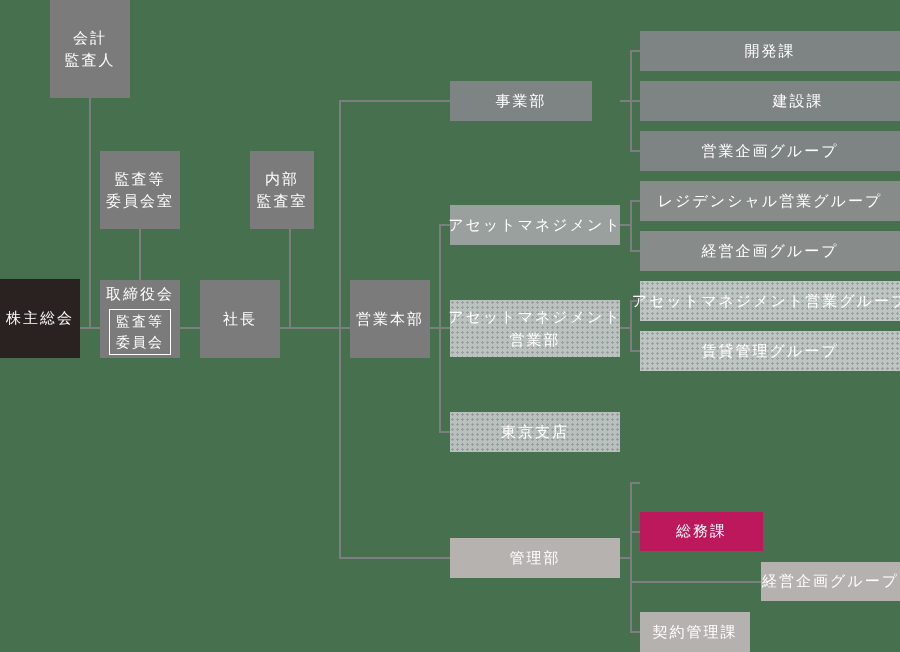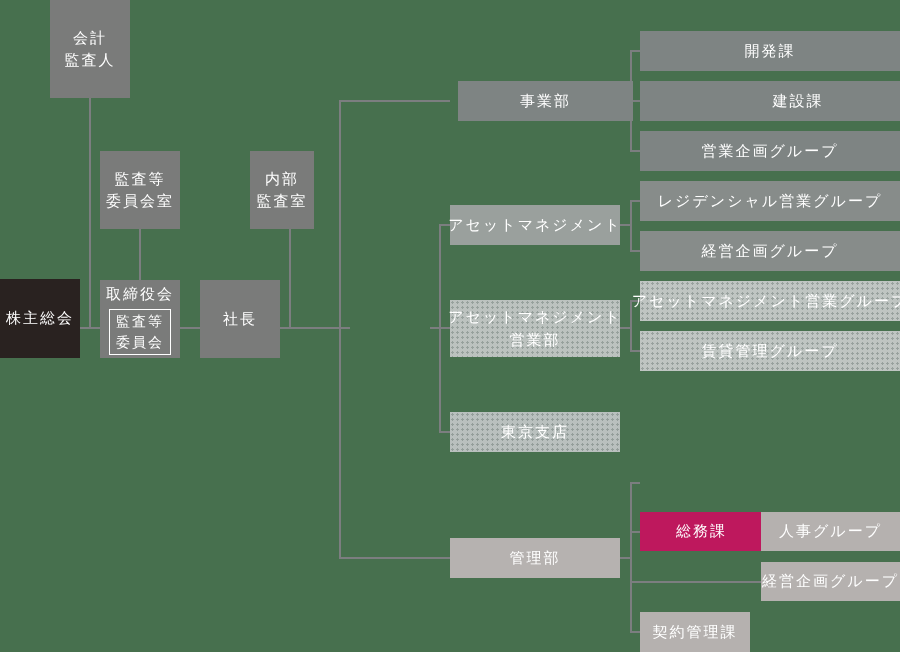--- a/index.html
+++ b/index.html
@@ -94,21 +94,24 @@
     <div class="node" style="left: 100px; top: 280px; width: 80px; height: 78px; background-color: rgb(122, 123, 122); color: rgb(255, 255, 255);">
       <div class="lbl">取締役会</div>
       <div class="inner-box">
         <div>監査等</div>
         <div>委員会</div>
       </div>
     </div>
     <div class="node" style="left: 200px; top: 280px; width: 80px; height: 78px; background-color: rgb(122, 123, 122); color: rgb(255, 255, 255);">
       <div class="lbl">社長</div>
     </div>
-    <div class="node" style="left: 450px; top: 81px; width: 175px; height: 40px; background-color: rgb(126, 132, 131); color: rgb(255, 255, 255); margin-left: 8px;">
+    <div class="node" style="left: 350px; top: 280px; width: 80px; height: 78px; background-color: rgb(122, 123, 122); color: rgb(255, 255, 255);">
+      <div class="lbl">営業本部</div>
+    </div>
+    <div class="node" style="left: 450px; top: 81px; width: 142px; height: 40px; background-color: rgb(126, 132, 131); color: rgb(255, 255, 255);">
       <div class="lbl">事業部</div>
     </div>
     <div class="node" style="left: 450px; top: 205px; width: 170px; height: 40px; background-color: rgb(154, 160, 157); color: rgb(255, 255, 255);">
       <div class="lbl">アセットマネジメント</div>
     </div>
     <div class="node dotted" style="left: 450px; top: 300px; width: 170px; height: 57px; background-color: rgb(188, 194, 191); color: rgb(255, 255, 255); text-align: center;">
       <div class="lbl">アセットマネジメント</div>
       <div class="lbl">営業部</div>
     </div>
     <div class="node dotted" style="left: 450px; top: 412px; width: 170px; height: 40px; background-color: rgb(185, 192, 190); color: rgb(255, 255, 255);">
@@ -134,22 +137,19 @@
     </div>
     <div class="node dotted" style="left: 640px; top: 281px; width: 260px; height: 40px; background-color: rgb(191, 197, 194); color: rgb(255, 255, 255);">
       <div class="lbl">アセットマネジメント営業グループ</div>
     </div>
     <div class="node dotted" style="left: 640px; top: 331px; width: 260px; height: 40px; background-color: rgb(191, 197, 194); color: rgb(255, 255, 255);">
       <div class="lbl">賃貸管理グループ</div>
     </div>
     <div class="node" style="left: 640px; top: 512px; width: 123px; height: 39px; background-color: #be185d; color: rgb(255, 255, 255);">
       <div class="lbl">総務課</div>
     </div>
-    <div class="node" style="left: 761px; top: 512px; width: 139px; height: 39px; background-color: rgb(181, 177, 175); color: rgb(255, 255, 255);">
-      <div class="lbl">人事グループ</div>
-    </div>
     <div class="node" style="left: 761px; top: 562px; width: 139px; height: 39px; background-color: rgb(181, 177, 175); color: rgb(255, 255, 255);">
       <div class="lbl">経営企画グループ</div>
     </div>
     <div class="node" style="left: 640px; top: 612px; width: 110px; height: 40px; background-color: rgb(181, 177, 175); color: rgb(255, 255, 255);">
       <div class="lbl">契約管理課</div>
     </div>
   </div>
 
 </body></html>

